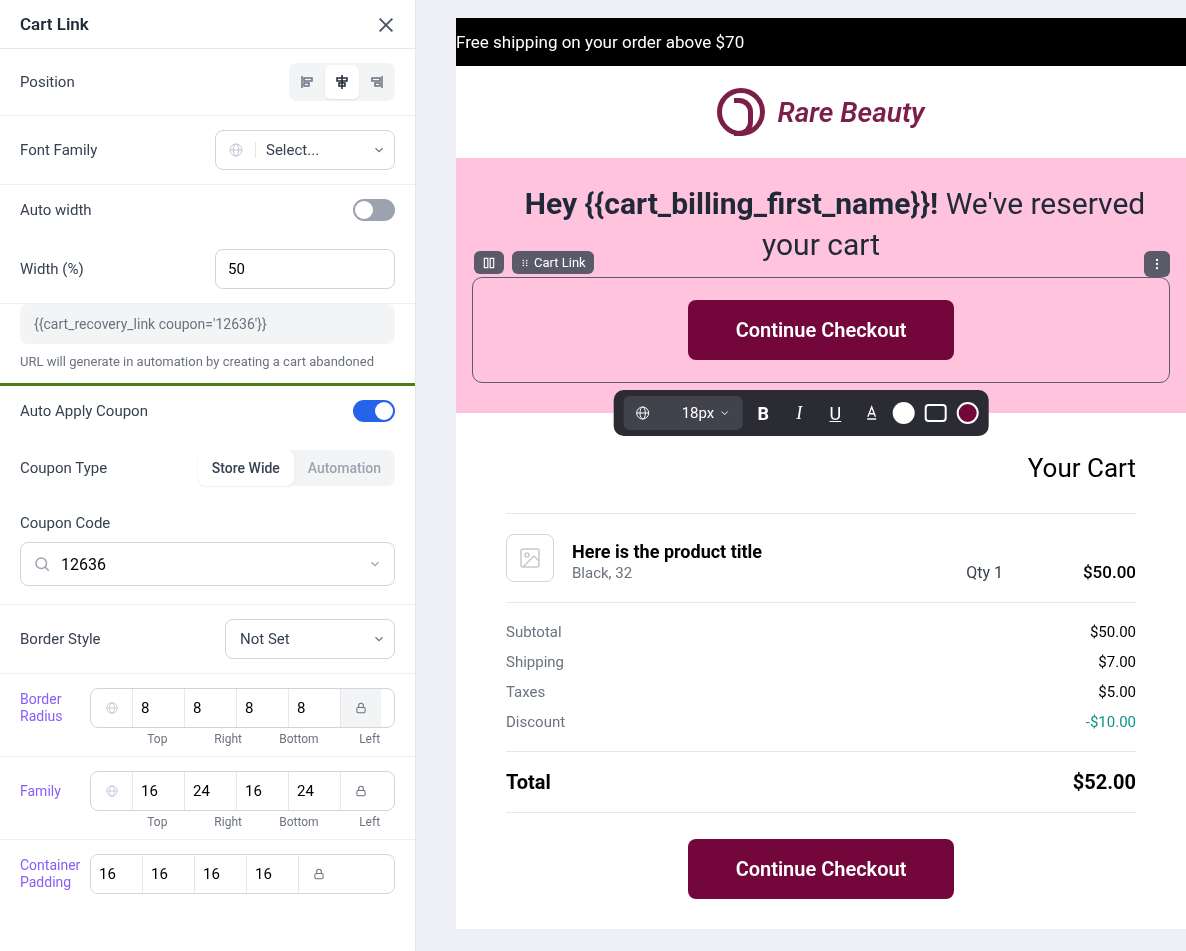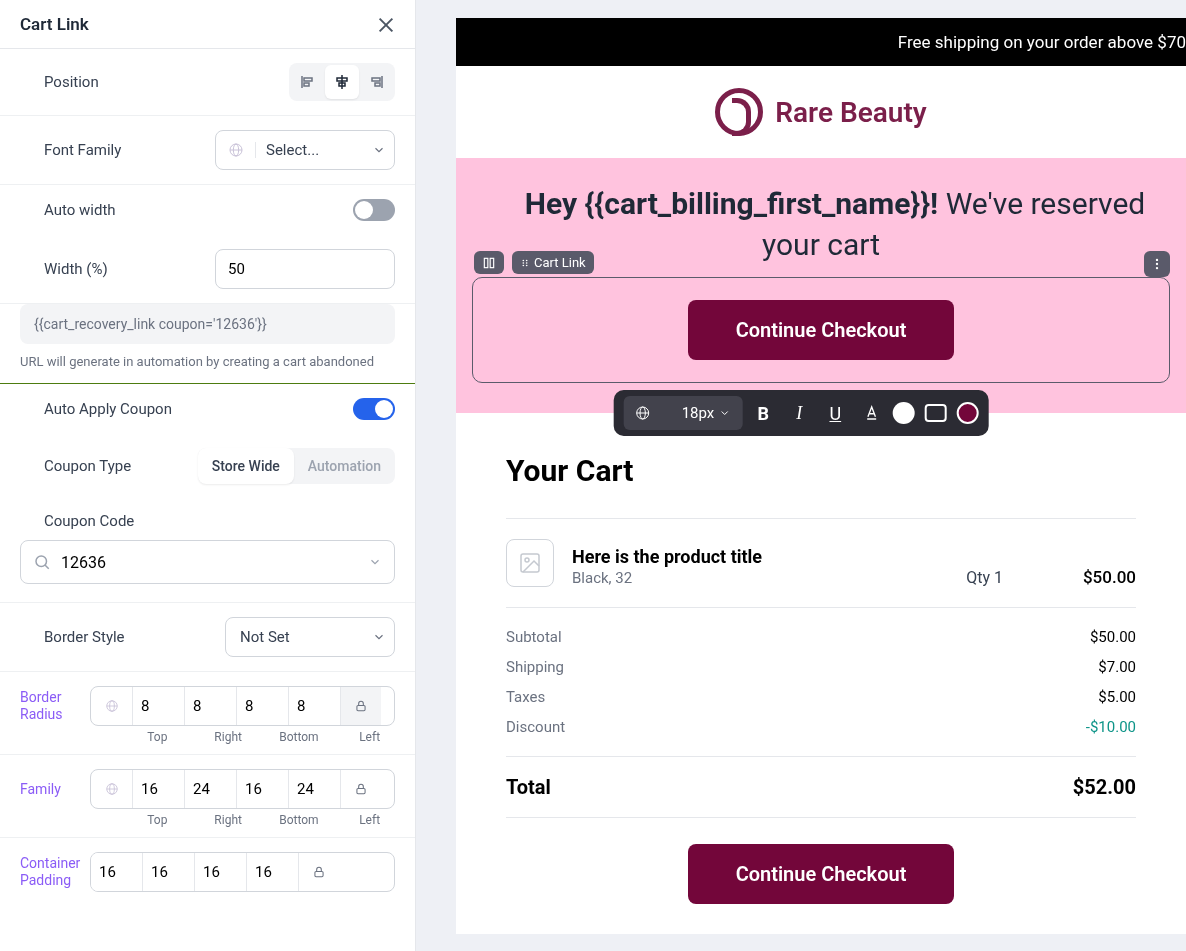--- a/index.html
+++ b/index.html
@@ -11,22 +11,22 @@
   .panel::-webkit-scrollbar-thumb { background: #a0a4ad; border-radius: 5px; }
   .panel-header { display: flex; align-items: center; justify-content: space-between; padding: 14px 20px; border-bottom: 1px solid #e5e7eb; }
   .panel-title { font-size: 17px; font-weight: 600; color: #1f2937; }
   .close-x { width: 18px; height: 18px; position: relative; cursor: pointer; }
   .close-x::before, .close-x::after { content:""; position:absolute; top:50%; left:0; width:100%; height:2px; background:#4b5563; }
   .close-x::before { transform: rotate(45deg); }
   .close-x::after  { transform: rotate(-45deg); }
 
   .row { display:flex; align-items:center; justify-content:space-between; padding:14px 20px; border-bottom:1px solid #eef0f2; }
   .row.noborder { border-bottom:none; }
-  .row-label { font-size:15px; color:#374151;margin-left:24px; }
-  .hint { font-size:13px; color:#6b7280; padding:2px 20px 14px; border-bottom:1px solid #4d7c0f; }
+  .row-label { font-size:15px; color:#374151; }
+  .hint { font-size:13px; color:#6b7280; padding:2px 20px 14px; border-bottom:3px solid #4d7c0f; }
 
   
   .seg { display:flex; background:#f3f4f6; border-radius:8px; padding:2px; }
   .seg button { width:34px; height:34px; border:none; background:transparent; border-radius:6px; cursor:pointer; display:flex; align-items:center; justify-content:center; color:#6b7280; }
   .seg button.active { background:#fff; box-shadow:0 1px 2px rgba(0,0,0,.08); color:#1f2937; }
 
   
   .select { display:flex; align-items:center; border:1px solid #d1d5db; border-radius:8px; height:40px; min-width:180px; overflow:hidden; }
   .select .globe { width:40px; display:flex; align-items:center; justify-content:center; border-right:1px solid #e5e7eb; color:#c9c2d8; }
   .select .val { flex:1; padding:0 10px; font-size:15px; color:#374151; }
@@ -63,25 +63,25 @@
   .quad .g { width:42px; display:flex; align-items:center; justify-content:center; border-right:1px solid #e5e7eb; color:#c9c2d8; }
   .quad input { width:52px; border:none; border-right:1px solid #e5e7eb; height:38px; text-align:left; padding-left:8px; font-size:15px; outline:none; }
   .quad .lock { width:40px; display:flex; align-items:center; justify-content:center; color:#6b7280; background:#f3f4f6; }
   .quad .lock.plain { background:transparent; }
   .quad-sub { display:flex; font-size:12px; color:#6b7280; padding:4px 0 10px 112px; gap:20px; }
   .quad-sub span { width:52px; text-align:center; }
 
   
   .preview { flex:1; padding:18px 0 0 40px; overflow:hidden; }
   .email { width:730px; background:#fff; }
-  .banner { background:#000; color:#fff; text-align:right; padding:14px 0; font-size:17px; }
+  .banner { background:#000; color:#fff; text-align:left; padding:14px 0; font-size:17px; }
   .brand { display:flex; align-items:center; justify-content:center; gap:12px; padding:22px 0; }
   .brand .logo { width:48px; height:48px; border:5px solid #7b1f4a; border-radius:50%; position:relative; }
   .brand .logo::after { content:""; position:absolute; top:5px; left:12px; width:14px; height:28px; border:5px solid #7b1f4a; border-left:none; border-radius:0 14px 14px 0; }
-  .brand-name { font-size:28px; font-weight:600; color:#7b1f4a; }
+  .brand-name { font-size:28px; font-weight:600; color:#7b1f4a;font-style:italic; }
 
   .hero { background:#ffc3de; padding:26px 16px 30px; position:relative; }
   .hero-h { font-size:30px; text-align:center; color:#1f2937; line-height:1.35; font-weight:400; }
   .hero-h b { font-weight:700;margin-left:28px; }
 
   .cartlink-box { margin-top:12px; border:1.5px solid #5b5b6b; border-radius:10px; padding:22px 10px; display:flex; justify-content:center; position:relative; }
   .cta { background:#73063a; color:#fff; font-size:20px; font-weight:600; padding:18px 48px; border-radius:8px; border:none; cursor:pointer; }
 
   .chips { position:absolute; top:93px; left:18px; display:flex; gap:8px; }
   .chip { background:#5a5a6a; color:#fff; border-radius:6px; padding:4px 8px; font-size:13px; display:flex; align-items:center; gap:4px; }
@@ -92,21 +92,21 @@
   .tb-seg { background:#42424c; border-radius:6px; display:flex; align-items:center; gap:16px; padding:2px 4px; }
   .tb-btn { width:30px; height:30px; display:flex; align-items:center; justify-content:center; color:#fff; cursor:pointer; font-size:18px; }
   .tb-size { padding:4px 8px; font-size:15px; display:flex; align-items:center; gap:4px;}
   .swatch { width:22px; height:22px; border-radius:50%; }
   .sw-white { background:#fff; }
   .sw-purple { background:#73063a; border:2px solid #fff; }
   .tb-square { width:22px; height:18px; border:2px solid #fff; border-radius:4px; }
 
   
   .cart { padding:20px 50px 30px; }
-  .cart h2 { text-align:left; font-size:30px; font-weight:700; margin:20px 0 30px; }
+  .cart h2 { text-align:right; font-size:26px; font-weight:400; margin:20px 0 30px; }
   .line { border-top:1px solid #e5e7eb; }
   .prod-row { display:flex; align-items:flex-end; padding:20px 0; }
   .thumb { width:48px; height:48px; border:1px solid #d1d5db; border-radius:8px; display:flex; align-items:center; justify-content:center; color:#c5c9d0; margin-right:18px; }
   .prod-title { font-size:18px; font-weight:700; }
   .prod-var { font-size:15px; color:#6b7280; margin-top:2px; }
   .spacer { flex:1; }
   .qty { font-size:16px; color:#374151; margin-right:80px; }
   .price { font-size:17px; font-weight:500; }
   .totals { padding:14px 0; }
   .trow { display:flex; justify-content:space-between; padding:6px 0; font-size:15px; }

